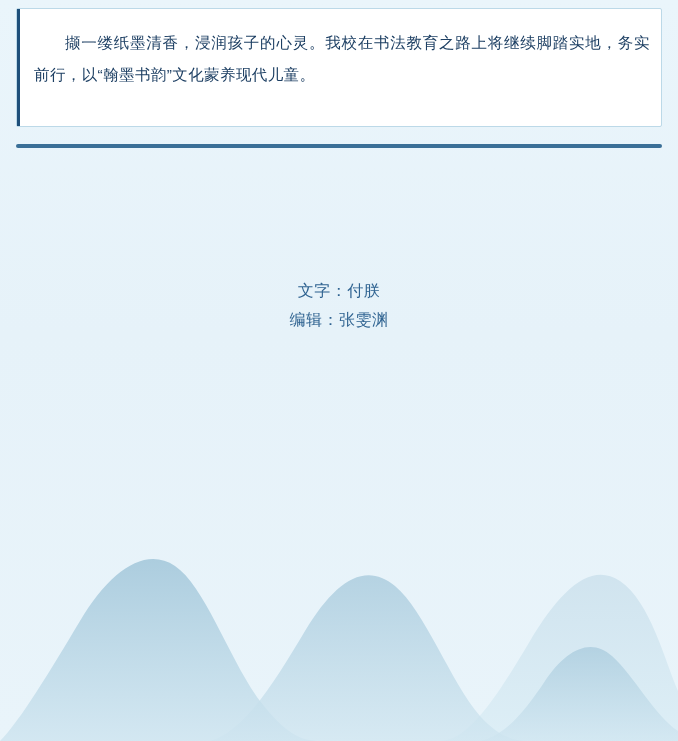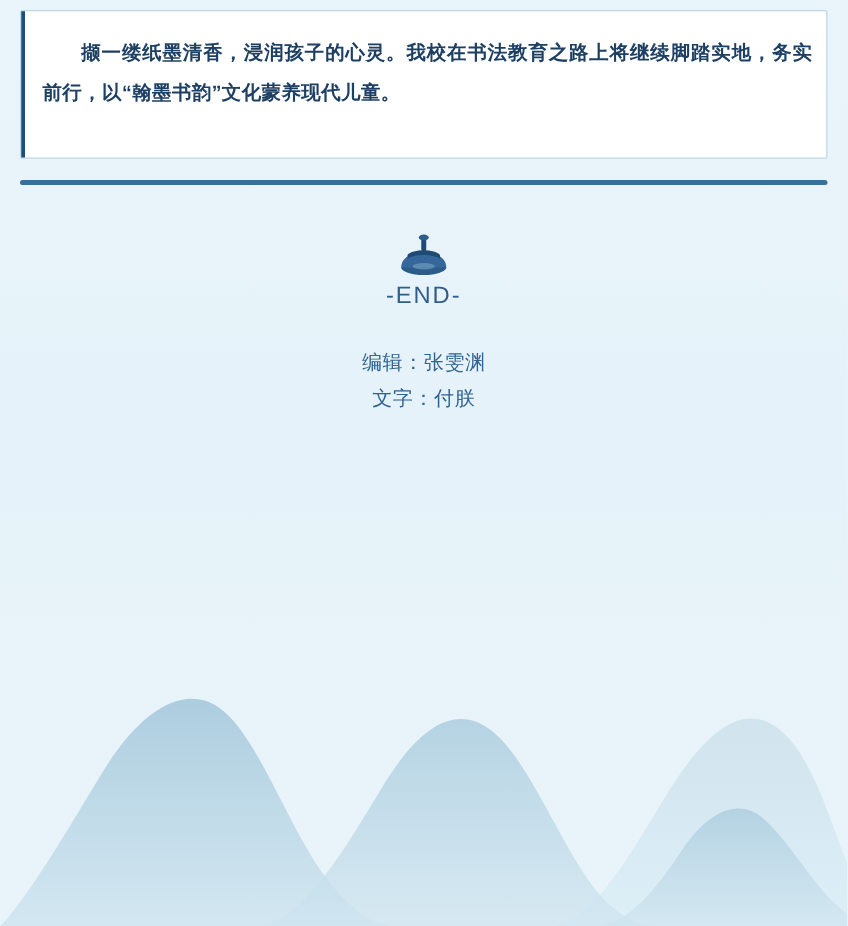--- a/index.html
+++ b/index.html
@@ -47,21 +47,20 @@
     top: 18px;
     width: 616px;
     margin: 0;
     font-size: 15.5px;
     line-height: 32px;
     color: #1d3f63;
     text-align: justify;
     text-indent: 2em;
     letter-spacing: 0.4px;
     font-family: "Liberation Sans", sans-serif;
-    font-weight: bold;
   }
 
   
   .divider {
     position: absolute;
     left: 16px;
     top: 144px;
     width: 646px;
     height: 4px;
     background: #3a6f97;
@@ -120,35 +119,24 @@
 <div class="page">
 
   <div class="body-card">
     <div class="inner">
       <p class="body-text">撷一缕纸墨清香，浸润孩子的心灵。我校在书法教育之路上将继续脚踏实地，务实前行，以“翰墨书韵”文化蒙养现代儿童。</p>
     </div>
   </div>
 
   <div class="divider"></div>
 
-  <div class="end-block">
-    <svg class="end-emblem" viewBox="0 0 44 38">
-      <ellipse cx="22" cy="28" rx="18" ry="6" fill="#2b5c8a"></ellipse>
-      <path d="M4 28 C4 20 12 16 22 16 C32 16 40 20 40 28 Z" fill="#36679a"></path>
-      <path d="M9 18 C13 13 31 13 35 18 L35 21 C29 17 15 17 9 21 Z" fill="#1f4a74"></path>
-      <rect x="20" y="4" width="4" height="11" rx="2" fill="#1f4a74"></rect>
-      <ellipse cx="22" cy="4" rx="4" ry="2.4" fill="#2b5c8a"></ellipse>
-      <ellipse cx="22" cy="27" rx="9" ry="2.6" fill="#7fa9c8" opacity="0.55"></ellipse>
-    </svg>
-    <div class="end-label">-END-</div>
-  </div>
 
   <div class="credits">
+    <div class="credit-line">文字：付朕</div>
     <div class="credit-line">编辑：张雯渊</div>
-    <div class="credit-line">文字：付朕</div>
   </div>
 
   <svg class="mountains" viewBox="0 0 678 300" preserveAspectRatio="none">
     <defs>
       <linearGradient id="mtnFar" x1="0" y1="0" x2="0" y2="1">
         <stop offset="0%" stop-color="#cfe3ee" stop-opacity="0.95"></stop>
         <stop offset="100%" stop-color="#dceef6" stop-opacity="0.9"></stop>
       </linearGradient>
       <linearGradient id="mtnNear" x1="0" y1="0" x2="0" y2="1">
         <stop offset="0%" stop-color="#a9cbdd" stop-opacity="0.95"></stop>

